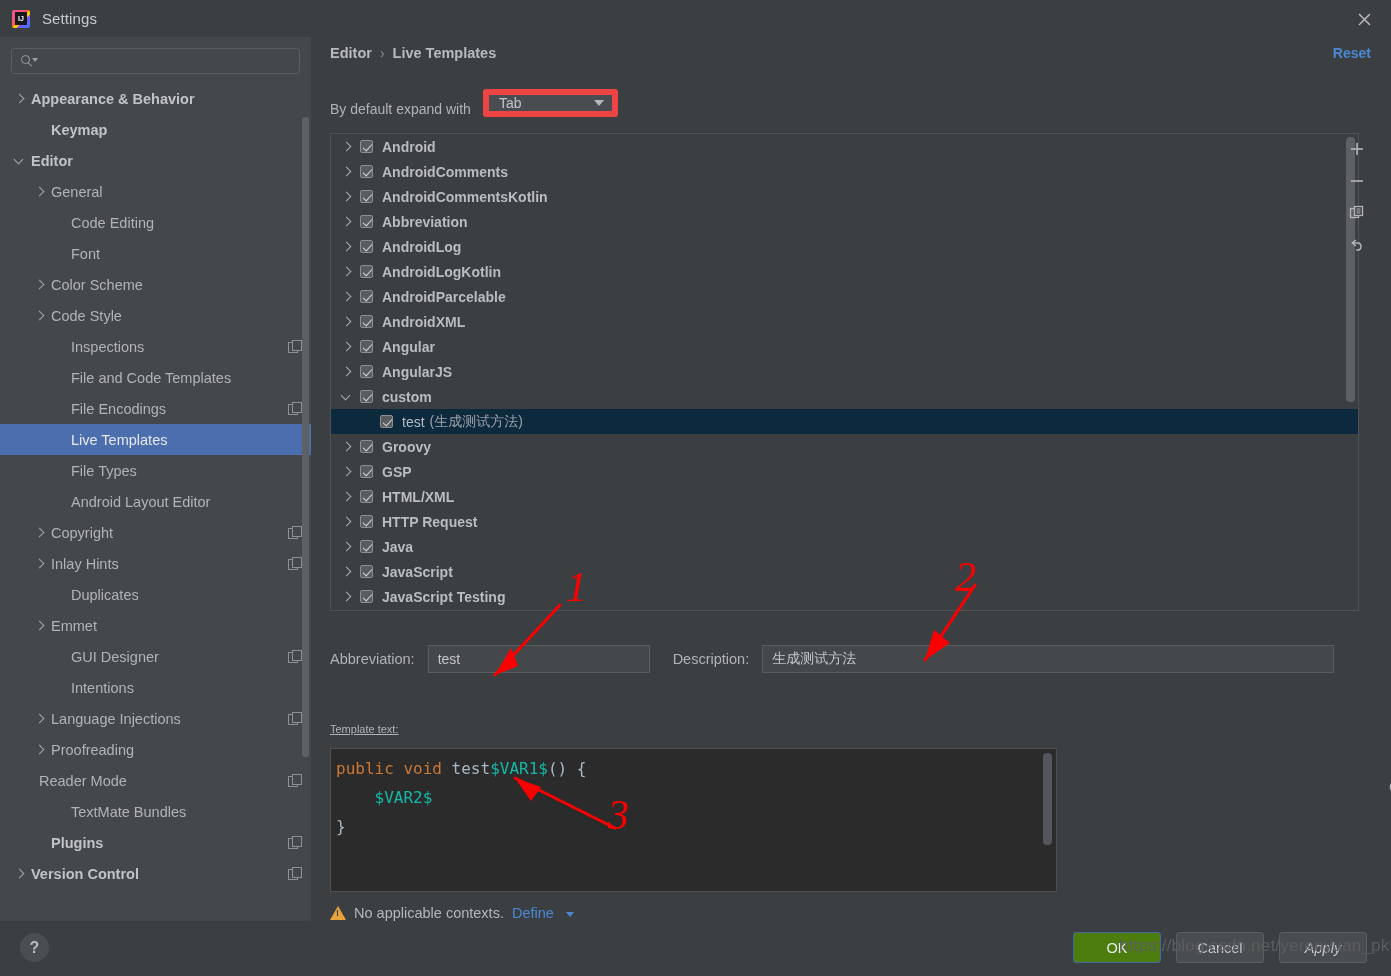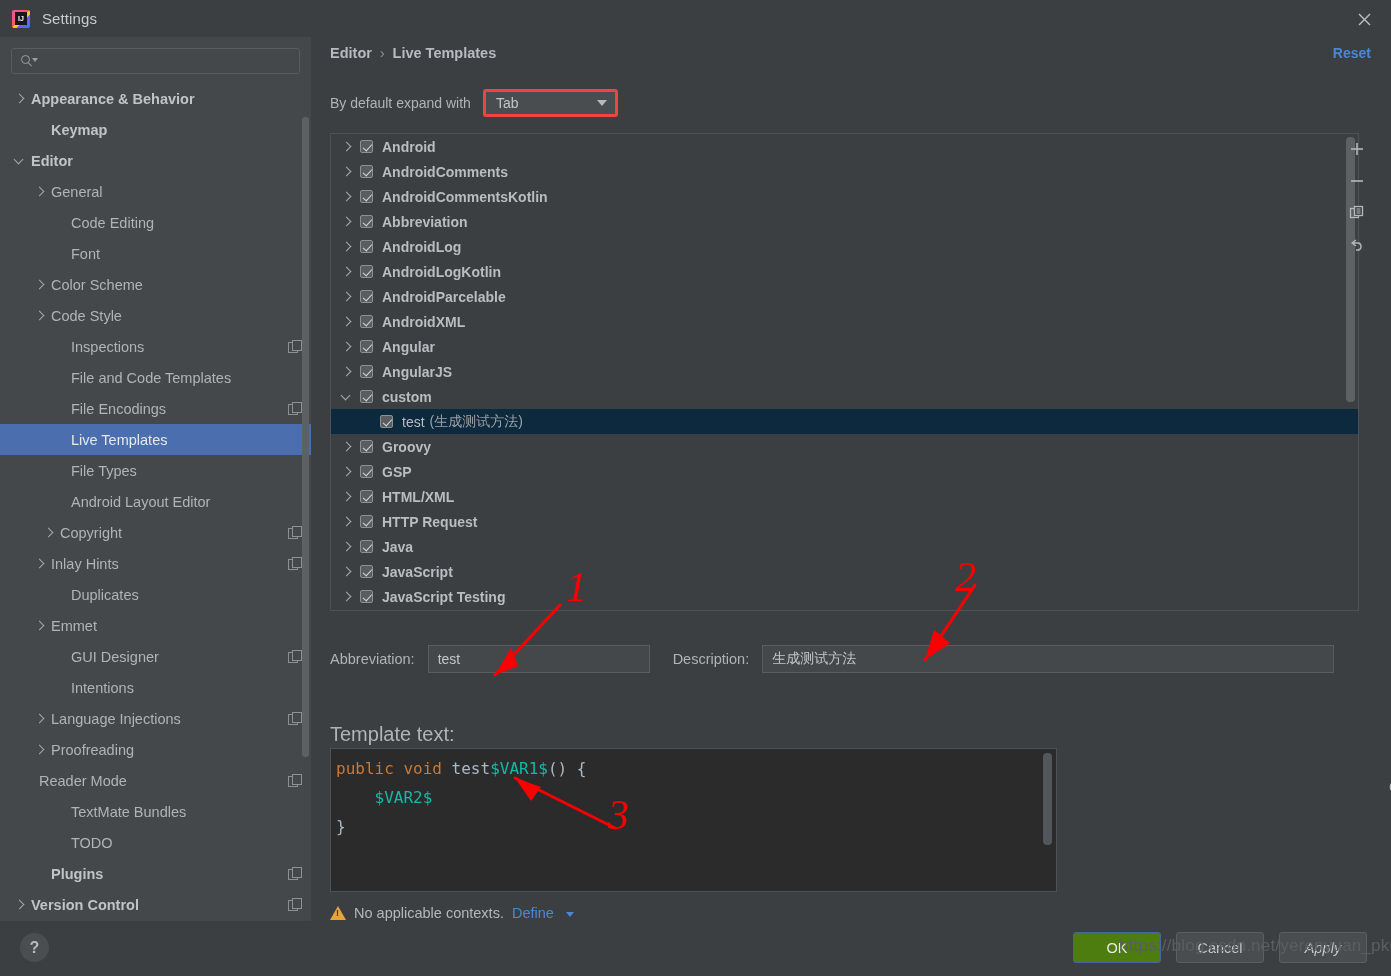--- a/index.html
+++ b/index.html
@@ -131,26 +131,26 @@
     display: flex; align-items: center; gap: 8px;
   }
   .bc-sep { color: #8d9095; font-weight: normal; font-size: 14px; }
   .reset-link {
     position: absolute; right: 20px; top: 8px;
     color: #4a88d6; font-size: 14px; font-weight: bold;
   }
 
   .expand-row {
     position: absolute; left: 19px; top: 52px;
-    display: flex; align-items: center; gap: 12px;
+    display: flex; align-items: flex-end; gap: 12px;
   }
   .expand-label { color: #b0b3b8; font-size: 14px; }
   .combo {
     height: 28px; min-width: 135px;
-    background: #4a4d4f; border: 3px solid #ef4444; border-radius: 3px;
+    background: #4a4d4f; border: 6px solid #ef4444; border-radius: 3px;
     display: flex; align-items: center; justify-content: space-between;
     padding: 0 8px 0 10px;
     color: #c2c5c9; font-size: 14px;
   }
   .combo .tri {
     border-left: 5px solid transparent; border-right: 5px solid transparent;
     border-top: 6px solid #b6b9bd; margin-left: 12px;
   }
 
   
@@ -208,21 +208,21 @@
     position: absolute; left: 19px; top: 608px;
     display: flex; align-items: center; width: 1029px;
   }
   .fl { color: #b0b3b8; font-size: 14.5px; }
   .tbox {
     height: 28px; background: #45484a; border: 1px solid #5a5d5f;
     color: #c3c6ca; font-size: 14px;
     display: flex; align-items: center; padding-left: 9px;
   }
 
-  .tt-label { position: absolute; left: 19px; top: 686px; color: #b0b3b8; font-size: 20px; }
+  .tt-label { position: absolute; left: 19px; top: 686px; color: #b0b3b8; font-size: 11px; text-decoration: underline; }
   .editor {
     position: absolute; left: 19px; top: 711px; width: 727px; height: 144px;
     background: #2b2b2b; border: 1px solid #4f5254; overflow: hidden;
     font-family: "DejaVu Sans Mono", monospace; font-size: 16px; line-height: 29px;
     padding: 5px 0 0 5px;
   }
   .ed-line { white-space: pre; color: #a9b7c6; }
   .kw { color: #cc7832; }
   .var { color: #14b8a6; }
   .ed-scroll {
@@ -379,21 +379,21 @@
           <span class="tree-label">Live Templates</span>
         </div>
         <div class="tree-row" style="padding-left: 54px;">
           <span class="arrow"></span>
           <span class="tree-label">File Types</span>
         </div>
         <div class="tree-row" style="padding-left: 54px;">
           <span class="arrow"></span>
           <span class="tree-label">Android Layout Editor</span>
         </div>
-        <div class="tree-row" style="padding-left: 43px;">
+        <div class="tree-row" style="padding-left: 34px;">
           <span class="arrow right"></span>
           <span class="tree-label">Copyright</span>
           <span class="copy-badge"></span>
         </div>
         <div class="tree-row" style="padding-left: 34px;">
           <span class="arrow right"></span>
           <span class="tree-label">Inlay Hints</span>
           <span class="copy-badge"></span>
         </div>
         <div class="tree-row" style="padding-left: 54px;">
@@ -423,24 +423,20 @@
           <span class="tree-label">Proofreading</span>
         </div>
         <div class="tree-row" style="padding-left: 22px;">
           <span class="arrow"></span>
           <span class="tree-label">Reader Mode</span>
           <span class="copy-badge"></span>
         </div>
         <div class="tree-row" style="padding-left: 54px;">
           <span class="arrow"></span>
           <span class="tree-label">TextMate Bundles</span>
-        </div>
-        <div class="tree-row" style="padding-left: 54px;">
-          <span class="arrow"></span>
-          <span class="tree-label">TODO</span>
         </div>
         <div class="tree-row bold" style="padding-left: 34px;">
           <span class="arrow"></span>
           <span class="tree-label">Plugins</span>
           <span class="copy-badge"></span>
         </div>
         <div class="tree-row bold" style="padding-left: 14px;">
           <span class="arrow right"></span>
           <span class="tree-label">Version Control</span>
           <span class="copy-badge"></span>

